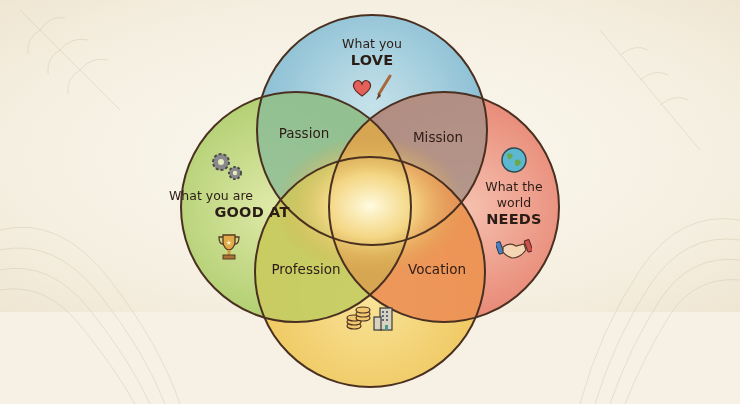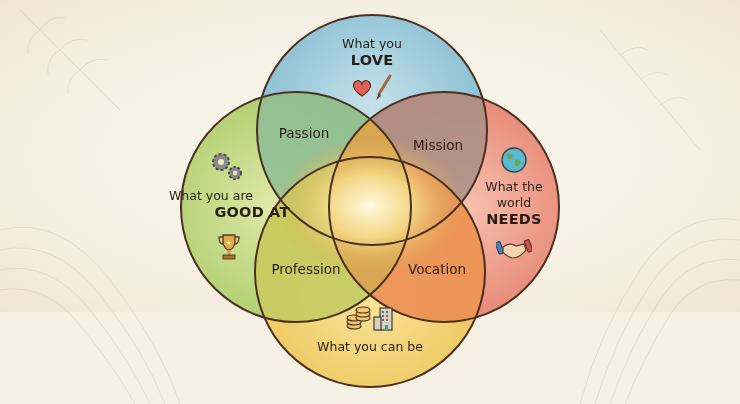--- a/index.html
+++ b/index.html
@@ -167,21 +167,20 @@
     <g fill="#5a6a80">
         <rect x="10" y="5" width="2" height="2"></rect>
         <rect x="14" y="5" width="2" height="2"></rect>
         <rect x="10" y="9" width="2" height="2"></rect>
         <rect x="14" y="9" width="2" height="2"></rect>
         <rect x="10" y="13" width="2" height="2"></rect>
         <rect x="14" y="13" width="2" height="2"></rect>
       </g>
     <rect x="13" y="19" width="3" height="5" fill="#4a9a8a"></rect>
   </svg>
-  <div class="lbl small" style="left:370px; top:340px;">What you can be</div>
 
   <div class="lbl overlap" style="left:304px; top:126px;">Passion</div>
-  <div class="lbl overlap" style="left:438px; top:138px;">Mission</div>
+  <div class="lbl overlap" style="left:438px; top:130px;">Mission</div>
   <div class="lbl overlap" style="left:306px; top:262px;">Profession</div>
   <div class="lbl overlap" style="left:437px; top:262px;">Vocation</div>
 
 
 </div>
 
 </body></html>

